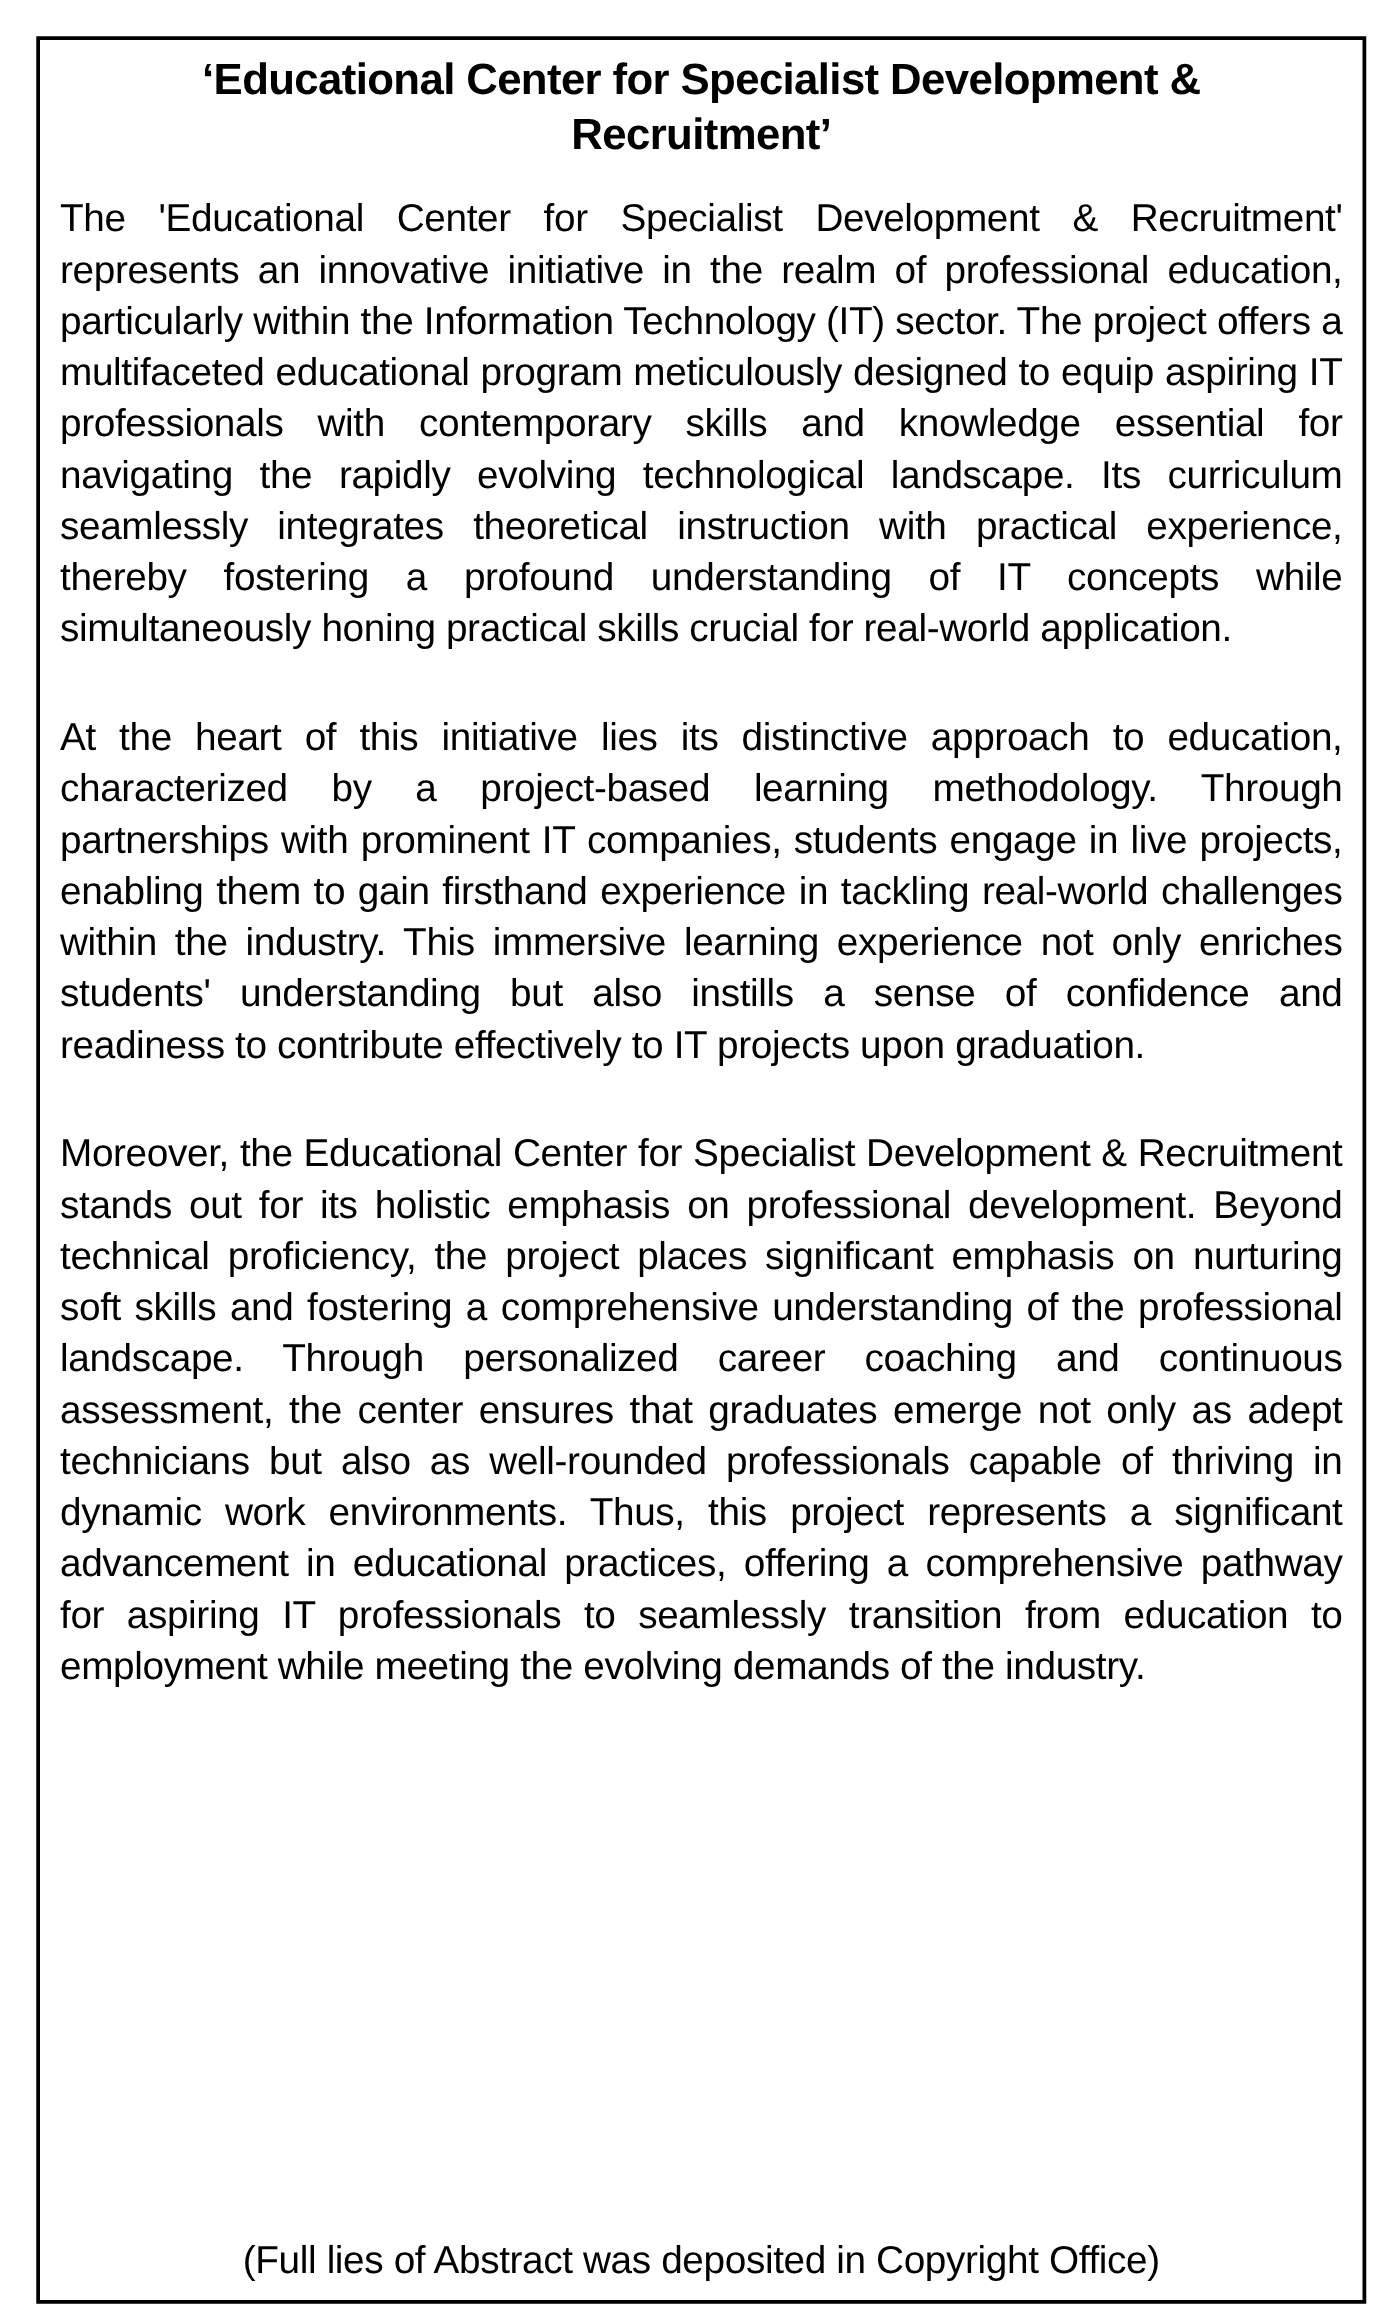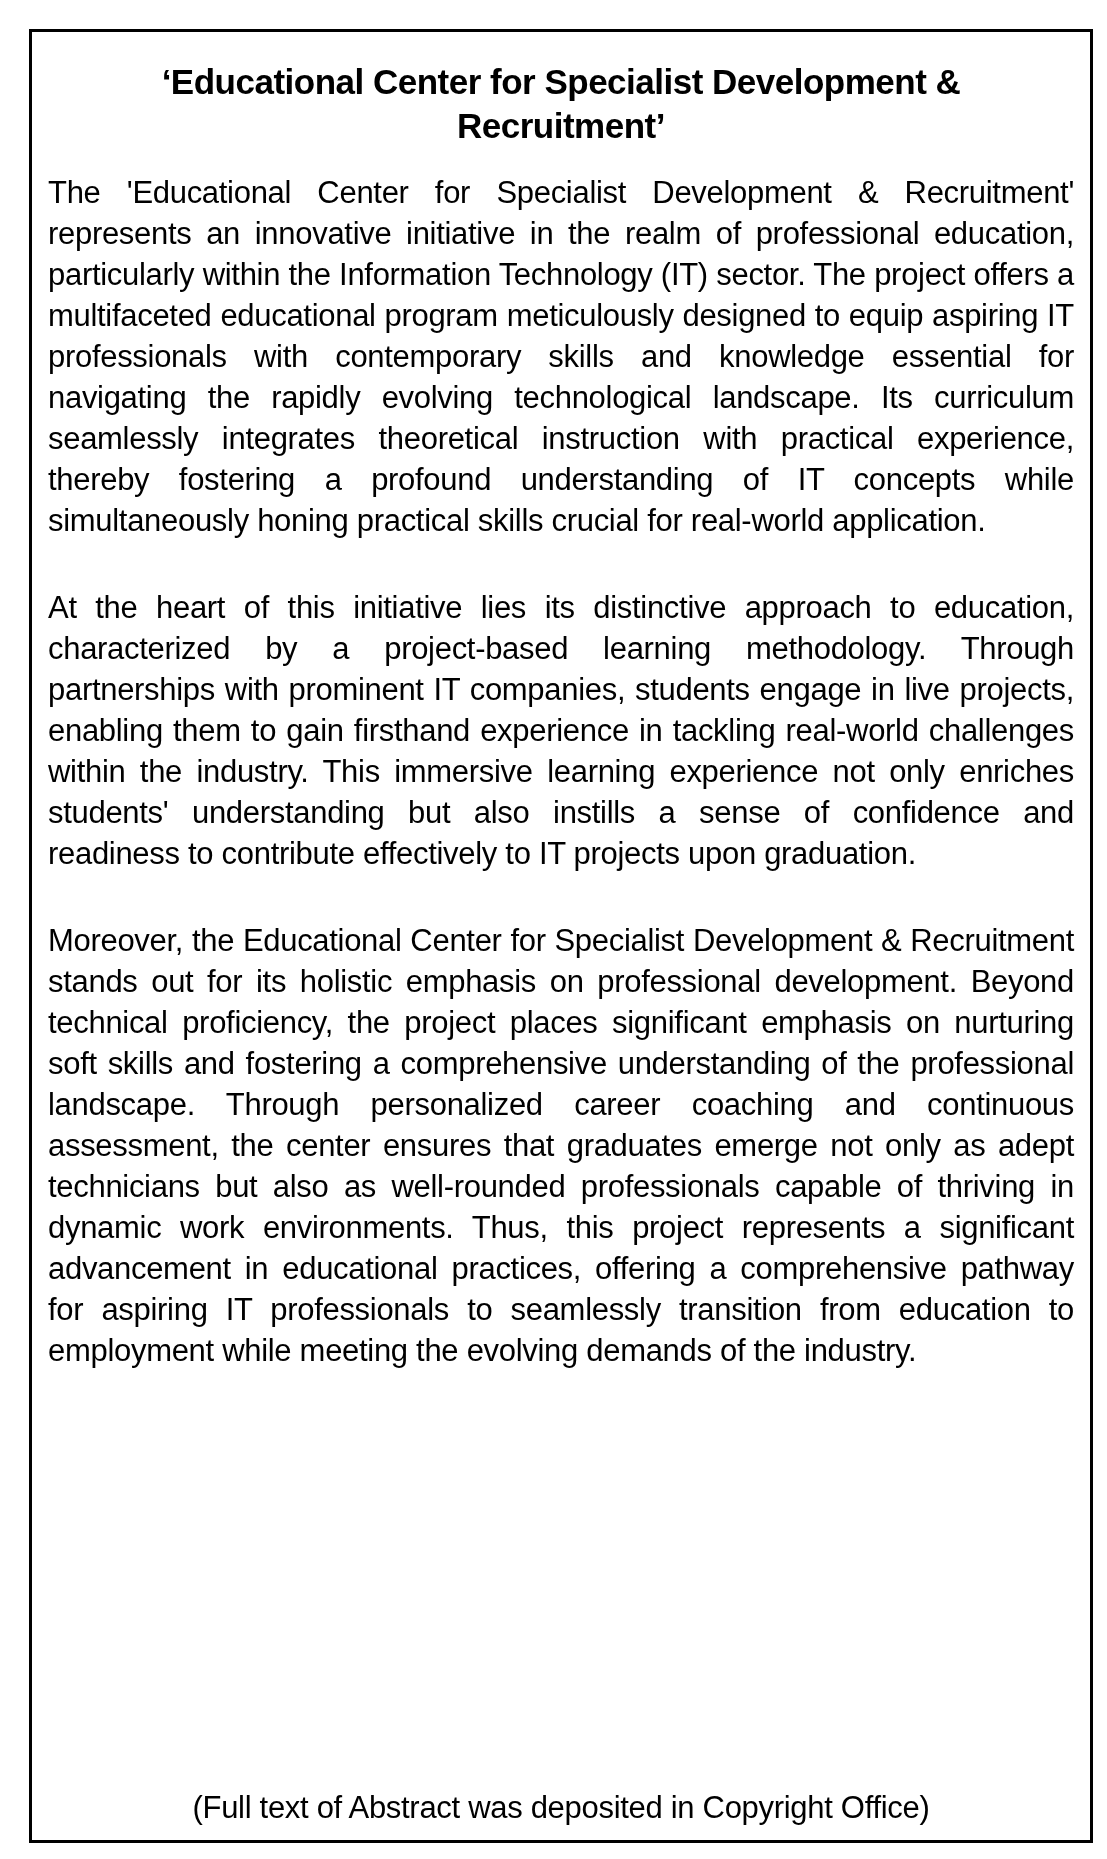--- a/index.html
+++ b/index.html
@@ -17,21 +17,21 @@
     overflow: hidden;
   }
   .frame {
     position: absolute;
     left: 29px;
     top: 29px;
     width: 1064px;
     height: 1814px;
     border: 3px solid #000000;
     box-sizing: border-box;
-    padding: 26px 16px 10px 16px;
+    padding: 8px 16px 10px 16px;
     display: flex;
     flex-direction: column;
   }
   .title {
     margin: 2px 10px 0 10px;
     text-align: center;
     font-weight: bold;
     font-size: 35px;
     line-height: 44px;
     letter-spacing: -0.5px;
@@ -57,15 +57,15 @@
 </style>
 </head>
 <body>
 
 <div class="page">
   <div class="frame">
     <h1 class="title">‘Educational Center for Specialist Development &amp; Recruitment’</h1>
     <p class="para first">The 'Educational Center for Specialist Development &amp; Recruitment' represents an innovative initiative in the realm of professional education, particularly within the Information Technology (IT) sector. The project offers a multifaceted educational program meticulously designed to equip aspiring IT professionals with contemporary skills and knowledge essential for navigating the rapidly evolving technological landscape. Its curriculum seamlessly integrates theoretical instruction with practical experience, thereby fostering a profound understanding of IT concepts while simultaneously honing practical skills crucial for real-world application.</p>
     <p class="para">At the heart of this initiative lies its distinctive approach to education, characterized by a project-based learning methodology. Through partnerships with prominent IT companies, students engage in live projects, enabling them to gain firsthand experience in tackling real-world challenges within the industry. This immersive learning experience not only enriches students' understanding but also instills a sense of confidence and readiness to contribute effectively to IT projects upon graduation.</p>
     <p class="para">Moreover, the Educational Center for Specialist Development &amp; Recruitment stands out for its holistic emphasis on professional development. Beyond technical proficiency, the project places significant emphasis on nurturing soft skills and fostering a comprehensive understanding of the professional landscape. Through personalized career coaching and continuous assessment, the center ensures that graduates emerge not only as adept technicians but also as well-rounded professionals capable of thriving in dynamic work environments. Thus, this project represents a significant advancement in educational practices, offering a comprehensive pathway for aspiring IT professionals to seamlessly transition from education to employment while meeting the evolving demands of the industry.</p>
-    <div class="footer-note">(Full text of Abstract was deposited in Copyright Office)</div>
+    <div class="footer-note">(Full lies of Abstract was deposited in Copyright Office)</div>
   </div>
 </div>
 
 </body></html>

